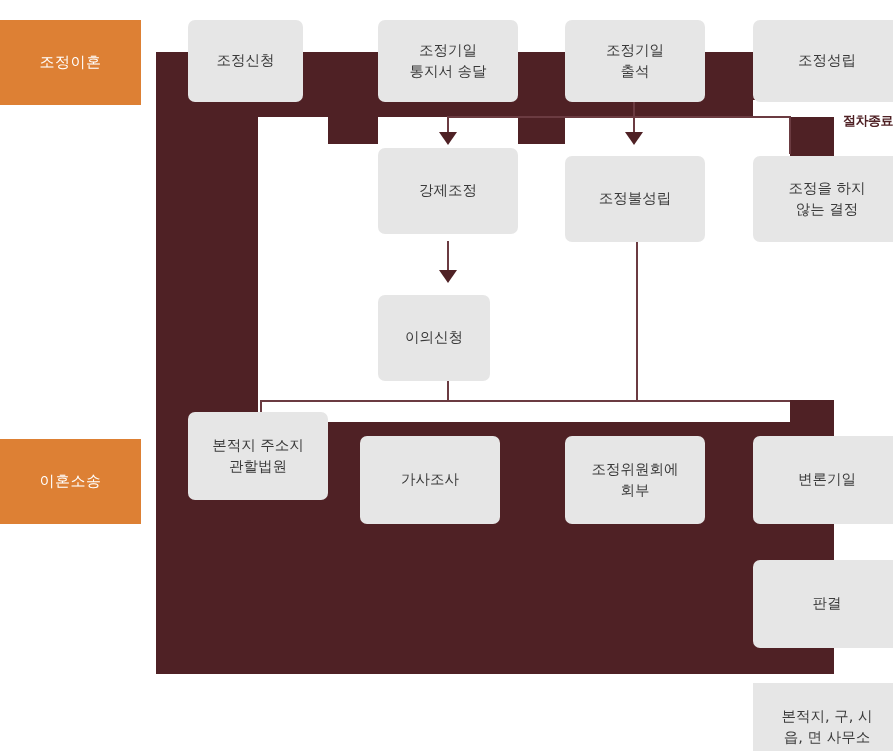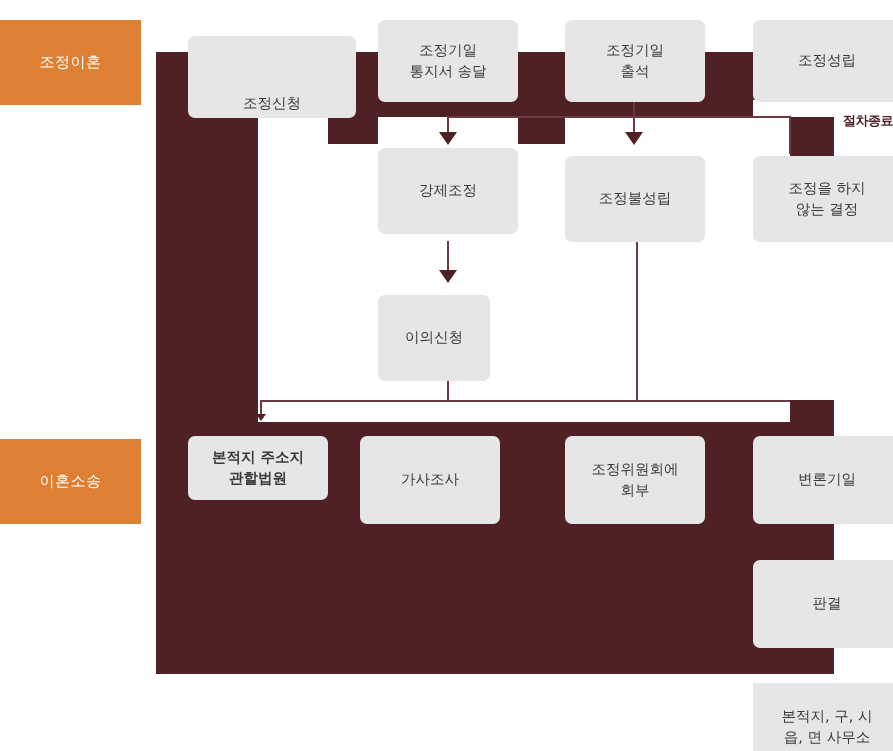--- a/index.html
+++ b/index.html
@@ -144,21 +144,21 @@
 
   <div class="arrow down" style="left:439px; top:112px;"></div>
   <div class="arrow down" style="left:625px; top:112px;"></div>
   <div class="arrow down" style="left:439px; top:250px;"></div>
   <div class="arrow small-down" style="left:256px; top:394px;"></div>
 
   <div class="end-badge" style="left:843px; top:92px;">
     <span>절차종료</span>
   </div>
 
-  <div class="node" style="left:188px; top:16px; width:168px; height:82px;align-items:flex-end;">
+  <div class="node" style="left:188px; top:0px; width:115px; height:82px;">
     <span>조정신청</span>
   </div>
 
   <div class="node" style="left:378px; top:0px; width:140px; height:82px;">
     <span>조정기일
 통지서 송달</span>
   </div>
 
   <div class="node" style="left:565px; top:0px; width:140px; height:82px;">
     <span>조정기일
@@ -179,21 +179,21 @@
 
   <div class="node" style="left:753px; top:136px; width:148px; height:86px;">
     <span>조정을 하지
 않는 결정</span>
   </div>
 
   <div class="node" style="left:378px; top:275px; width:112px; height:86px;">
     <span>이의신청</span>
   </div>
 
-  <div class="node" style="left:188px; top:416px; width:140px; height:64px;font-weight:bold;">
+  <div class="node" style="left:188px; top:392px; width:140px; height:88px;">
     <span>본적지 주소지
 관할법원</span>
   </div>
 
   <div class="node" style="left:360px; top:416px; width:140px; height:88px;">
     <span>가사조사</span>
   </div>
 
   <div class="node" style="left:565px; top:416px; width:140px; height:88px;">
     <span>조정위원회에

